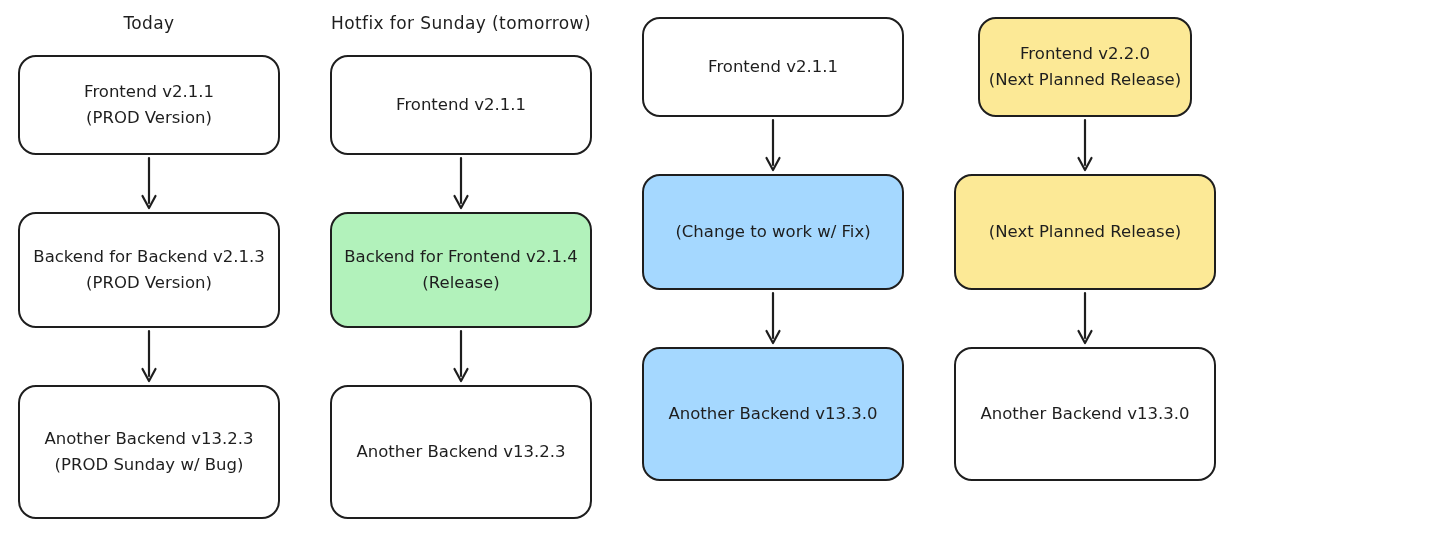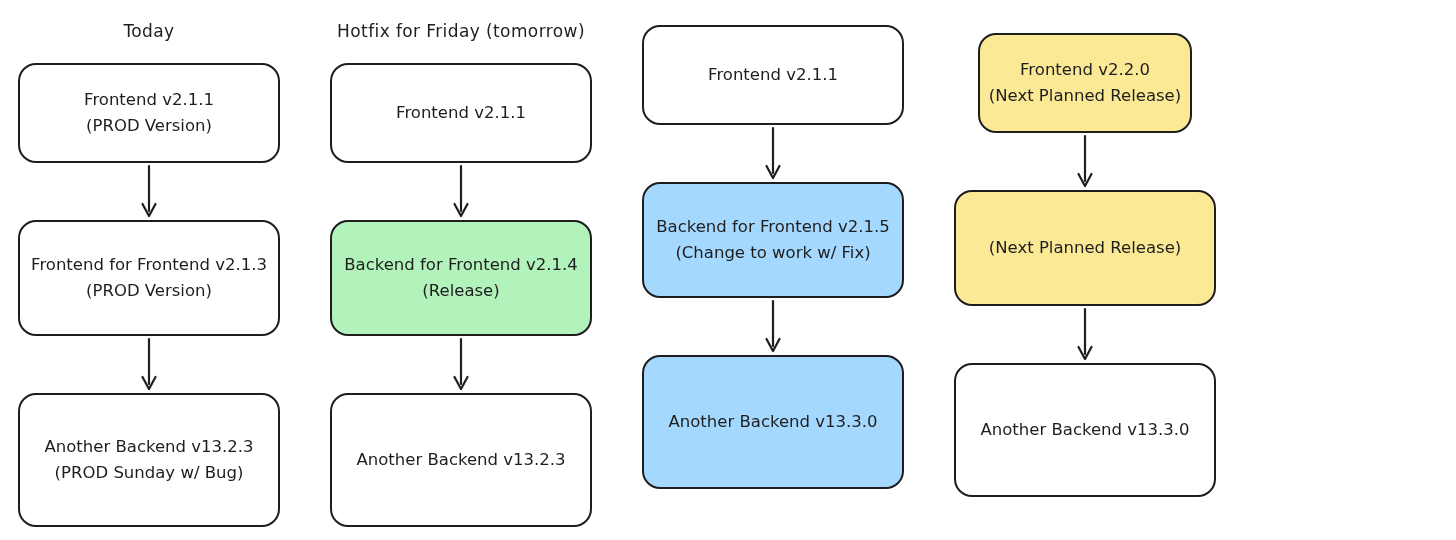--- a/index.html
+++ b/index.html
@@ -9,21 +9,21 @@
     font-family: "DejaVu Sans", sans-serif;
     color: #1e1e1e;
     overflow: hidden;
   }
   .diagram {
     box-sizing: border-box;
     width: 1234px; height: 540px;
     display: grid;
     grid-template-columns: repeat(4, 1fr);
     column-gap: 50px;
-    padding: 8px 18px;
+    padding: 0 18px;
   }
   .col {
     display: flex;
     flex-direction: column;
     align-items: center;
     min-width: 0;
   }
   .col-title {
     margin-top: 13px;
     height: 25px;
@@ -49,21 +49,21 @@
     justify-content: center;
     align-items: center;
     text-align: center;
     font-size: 16.5px;
     line-height: 1.58;
     padding: 0 6px;
   }
   .box.r1 { height: 100px; }
   .box.r2 { height: 116px; }
   .box.r3 { height: 134px; }
-  .box.narrow { width: 82%; margin-top: 8px; }
+  .box.narrow { width: 82%; }
   .box-line { white-space: nowrap; }
   .arrow { height: 57px; flex: none; display: block; }
   .arrow line, .arrow path {
     stroke: #1e1e1e;
     stroke-width: 2.2;
     stroke-linecap: round;
     stroke-linejoin: round;
     fill: none;
   }
 </style>
@@ -76,35 +76,35 @@
     <div class="col-body">
         <div class="box r1" style="background: rgb(255, 255, 255);">
           <div class="box-line">Frontend v2.1.1</div>
           <div class="box-line">(PROD Version)</div>
         </div>
         <svg class="arrow" viewBox="0 0 20 57" width="20" height="57" aria-hidden="true">
     <line x1="10" y1="3" x2="10" y2="48"></line>
     <path d="M3.5 41 L10 53 L16.5 41"></path>
   </svg>
         <div class="box r2" style="background: rgb(255, 255, 255);">
-          <div class="box-line">Frontend for Frontend v2.1.3</div>
+          <div class="box-line">Backend for Backend v2.1.3</div>
           <div class="box-line">(PROD Version)</div>
         </div>
         <svg class="arrow" viewBox="0 0 20 57" width="20" height="57" aria-hidden="true">
     <line x1="10" y1="3" x2="10" y2="48"></line>
     <path d="M3.5 41 L10 53 L16.5 41"></path>
   </svg>
         <div class="box r3" style="background: rgb(255, 255, 255);">
           <div class="box-line">Another Backend v13.2.3</div>
           <div class="box-line">(PROD Sunday w/ Bug)</div>
         </div>
       </div>
   </div>
     <div class="col">
-    <div class="col-title">Hotfix for Friday (tomorrow)</div>
+    <div class="col-title">Hotfix for Sunday (tomorrow)</div>
     <div class="col-body">
         <div class="box r1" style="background: rgb(255, 255, 255);">
           <div class="box-line">Frontend v2.1.1</div>
         </div>
         <svg class="arrow" viewBox="0 0 20 57" width="20" height="57" aria-hidden="true">
     <line x1="10" y1="3" x2="10" y2="48"></line>
     <path d="M3.5 41 L10 53 L16.5 41"></path>
   </svg>
         <div class="box r2" style="background: rgb(178, 242, 187); justify-content: center;">
           <div class="box-line">Backend for Frontend v2.1.4</div>
@@ -122,21 +122,20 @@
     <div class="col">
     <div class="col-body">
         <div class="box r1" style="background: rgb(255, 255, 255);">
           <div class="box-line">Frontend v2.1.1</div>
         </div>
         <svg class="arrow" viewBox="0 0 20 57" width="20" height="57" aria-hidden="true">
     <line x1="10" y1="3" x2="10" y2="48"></line>
     <path d="M3.5 41 L10 53 L16.5 41"></path>
   </svg>
         <div class="box r2" style="background: rgb(165, 216, 255);">
-          <div class="box-line">Backend for Frontend v2.1.5</div>
           <div class="box-line">(Change to work w/ Fix)</div>
         </div>
         <svg class="arrow" viewBox="0 0 20 57" width="20" height="57" aria-hidden="true">
     <line x1="10" y1="3" x2="10" y2="48"></line>
     <path d="M3.5 41 L10 53 L16.5 41"></path>
   </svg>
         <div class="box r3" style="background: rgb(165, 216, 255);">
           <div class="box-line">Another Backend v13.3.0</div>
         </div>
       </div>

